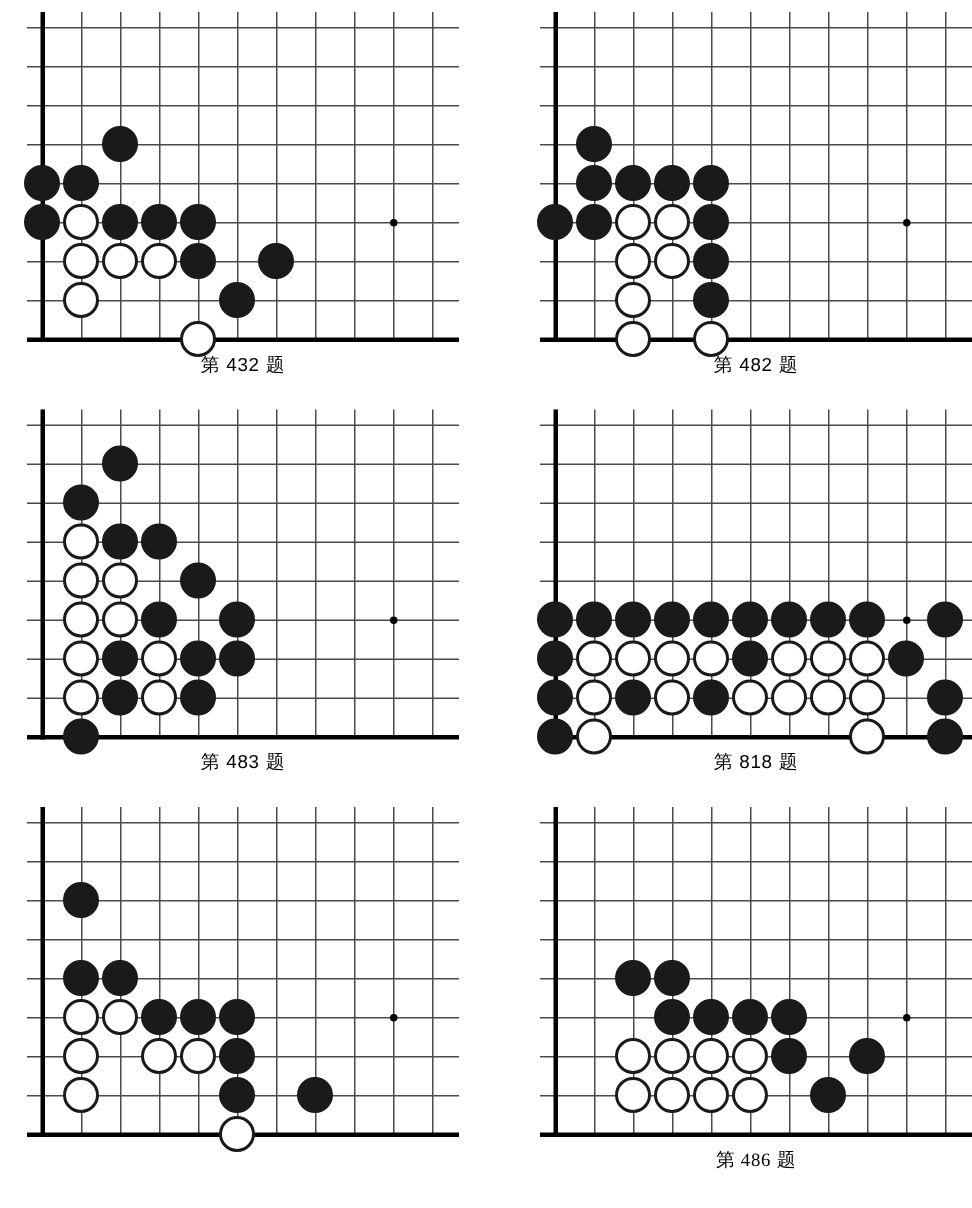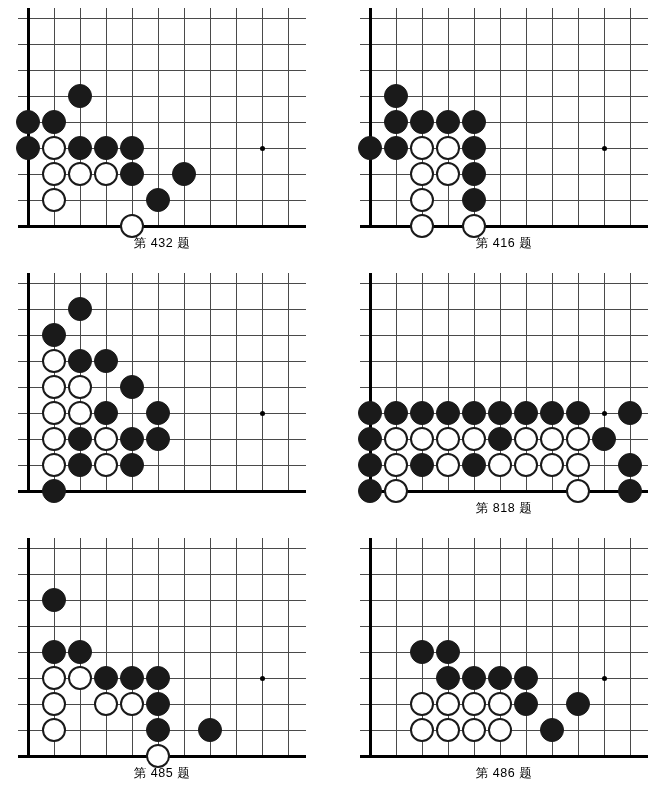--- a/index.html
+++ b/index.html
@@ -101,21 +101,21 @@
         <div class="stone w" style="left: 76px; top: 128px; width: 24px; height: 24px; z-index: 18;"></div>
         <div class="stone b" style="left: 102px; top: 128px; width: 24px; height: 24px; z-index: 19;"></div>
         <div class="stone w" style="left: 50px; top: 154px; width: 24px; height: 24px; z-index: 20;"></div>
         <div class="stone w" style="left: 76px; top: 154px; width: 24px; height: 24px; z-index: 21;"></div>
         <div class="stone b" style="left: 102px; top: 154px; width: 24px; height: 24px; z-index: 22;"></div>
         <div class="stone w" style="left: 50px; top: 180px; width: 24px; height: 24px; z-index: 23;"></div>
         <div class="stone b" style="left: 102px; top: 180px; width: 24px; height: 24px; z-index: 24;"></div>
         <div class="stone w" style="left: 50px; top: 206px; width: 24px; height: 24px; z-index: 25;"></div>
         <div class="stone w" style="left: 102px; top: 206px; width: 24px; height: 24px; z-index: 26;"></div>
       </div>
-      <div class="caption" style="top: 227px;">第 416 题</div>
+      <div class="caption" style="top: 227px;">第 482 题</div>
     </div>
     <div class="board-wrap" style="left: 18px; top: 273px; width: 288px; height: 250px;">
       <div class="board" style="width: 288px; height: 222px;">
         <div class="grid-line h" style="left: 0px; top: 10px; width: 288px;"></div>
         <div class="grid-line h" style="left: 0px; top: 36px; width: 288px;"></div>
         <div class="grid-line h" style="left: 0px; top: 62px; width: 288px;"></div>
         <div class="grid-line h" style="left: 0px; top: 88px; width: 288px;"></div>
         <div class="grid-line h" style="left: 0px; top: 114px; width: 288px;"></div>
         <div class="grid-line h" style="left: 0px; top: 140px; width: 288px;"></div>
         <div class="grid-line h" style="left: 0px; top: 166px; width: 288px;"></div>
@@ -150,20 +150,21 @@
         <div class="stone b" style="left: 50px; top: 154px; width: 24px; height: 24px; z-index: 23;"></div>
         <div class="stone w" style="left: 76px; top: 154px; width: 24px; height: 24px; z-index: 24;"></div>
         <div class="stone b" style="left: 102px; top: 154px; width: 24px; height: 24px; z-index: 25;"></div>
         <div class="stone b" style="left: 128px; top: 154px; width: 24px; height: 24px; z-index: 26;"></div>
         <div class="stone w" style="left: 24px; top: 180px; width: 24px; height: 24px; z-index: 27;"></div>
         <div class="stone b" style="left: 50px; top: 180px; width: 24px; height: 24px; z-index: 28;"></div>
         <div class="stone w" style="left: 76px; top: 180px; width: 24px; height: 24px; z-index: 29;"></div>
         <div class="stone b" style="left: 102px; top: 180px; width: 24px; height: 24px; z-index: 30;"></div>
         <div class="stone b" style="left: 24px; top: 206px; width: 24px; height: 24px; z-index: 31;"></div>
       </div>
+      <div class="caption" style="top: 227px;">第 483 题</div>
     </div>
     <div class="board-wrap" style="left: 360px; top: 273px; width: 288px; height: 250px;">
       <div class="board" style="width: 288px; height: 222px;">
         <div class="grid-line h" style="left: 0px; top: 10px; width: 288px;"></div>
         <div class="grid-line h" style="left: 0px; top: 36px; width: 288px;"></div>
         <div class="grid-line h" style="left: 0px; top: 62px; width: 288px;"></div>
         <div class="grid-line h" style="left: 0px; top: 88px; width: 288px;"></div>
         <div class="grid-line h" style="left: 0px; top: 114px; width: 288px;"></div>
         <div class="grid-line h" style="left: 0px; top: 140px; width: 288px;"></div>
         <div class="grid-line h" style="left: 0px; top: 166px; width: 288px;"></div>
@@ -253,21 +254,20 @@
         <div class="stone b" style="left: 128px; top: 128px; width: 24px; height: 24px; z-index: 17;"></div>
         <div class="stone w" style="left: 24px; top: 154px; width: 24px; height: 24px; z-index: 18;"></div>
         <div class="stone w" style="left: 76px; top: 154px; width: 24px; height: 24px; z-index: 19;"></div>
         <div class="stone w" style="left: 102px; top: 154px; width: 24px; height: 24px; z-index: 20;"></div>
         <div class="stone b" style="left: 128px; top: 154px; width: 24px; height: 24px; z-index: 21;"></div>
         <div class="stone w" style="left: 24px; top: 180px; width: 24px; height: 24px; z-index: 22;"></div>
         <div class="stone b" style="left: 128px; top: 180px; width: 24px; height: 24px; z-index: 23;"></div>
         <div class="stone b" style="left: 180px; top: 180px; width: 24px; height: 24px; z-index: 24;"></div>
         <div class="stone w" style="left: 128px; top: 206px; width: 24px; height: 24px; z-index: 25;"></div>
       </div>
-      <div class="caption" style="top: 227px;">第 485 题</div>
     </div>
     <div class="board-wrap" style="left: 360px; top: 538px; width: 288px; height: 250px;">
       <div class="board" style="width: 288px; height: 222px;">
         <div class="grid-line h" style="left: 0px; top: 10px; width: 288px;"></div>
         <div class="grid-line h" style="left: 0px; top: 36px; width: 288px;"></div>
         <div class="grid-line h" style="left: 0px; top: 62px; width: 288px;"></div>
         <div class="grid-line h" style="left: 0px; top: 88px; width: 288px;"></div>
         <div class="grid-line h" style="left: 0px; top: 114px; width: 288px;"></div>
         <div class="grid-line h" style="left: 0px; top: 140px; width: 288px;"></div>
         <div class="grid-line h" style="left: 0px; top: 166px; width: 288px;"></div>
@@ -297,15 +297,15 @@
         <div class="stone w" style="left: 102px; top: 154px; width: 24px; height: 24px; z-index: 18;"></div>
         <div class="stone w" style="left: 128px; top: 154px; width: 24px; height: 24px; z-index: 19;"></div>
         <div class="stone b" style="left: 154px; top: 154px; width: 24px; height: 24px; z-index: 20;"></div>
         <div class="stone b" style="left: 206px; top: 154px; width: 24px; height: 24px; z-index: 21;"></div>
         <div class="stone w" style="left: 50px; top: 180px; width: 24px; height: 24px; z-index: 22;"></div>
         <div class="stone w" style="left: 76px; top: 180px; width: 24px; height: 24px; z-index: 23;"></div>
         <div class="stone w" style="left: 102px; top: 180px; width: 24px; height: 24px; z-index: 24;"></div>
         <div class="stone w" style="left: 128px; top: 180px; width: 24px; height: 24px; z-index: 25;"></div>
         <div class="stone b" style="left: 180px; top: 180px; width: 24px; height: 24px; z-index: 26;"></div>
       </div>
-      <div class="caption" style="top: 227px;">第 486 题</div>
+      <div class="caption" style="top: 227px; font-family: Liberation Serif, serif;">第 486 题</div>
     </div>
   </div>
 
 </body></html>

